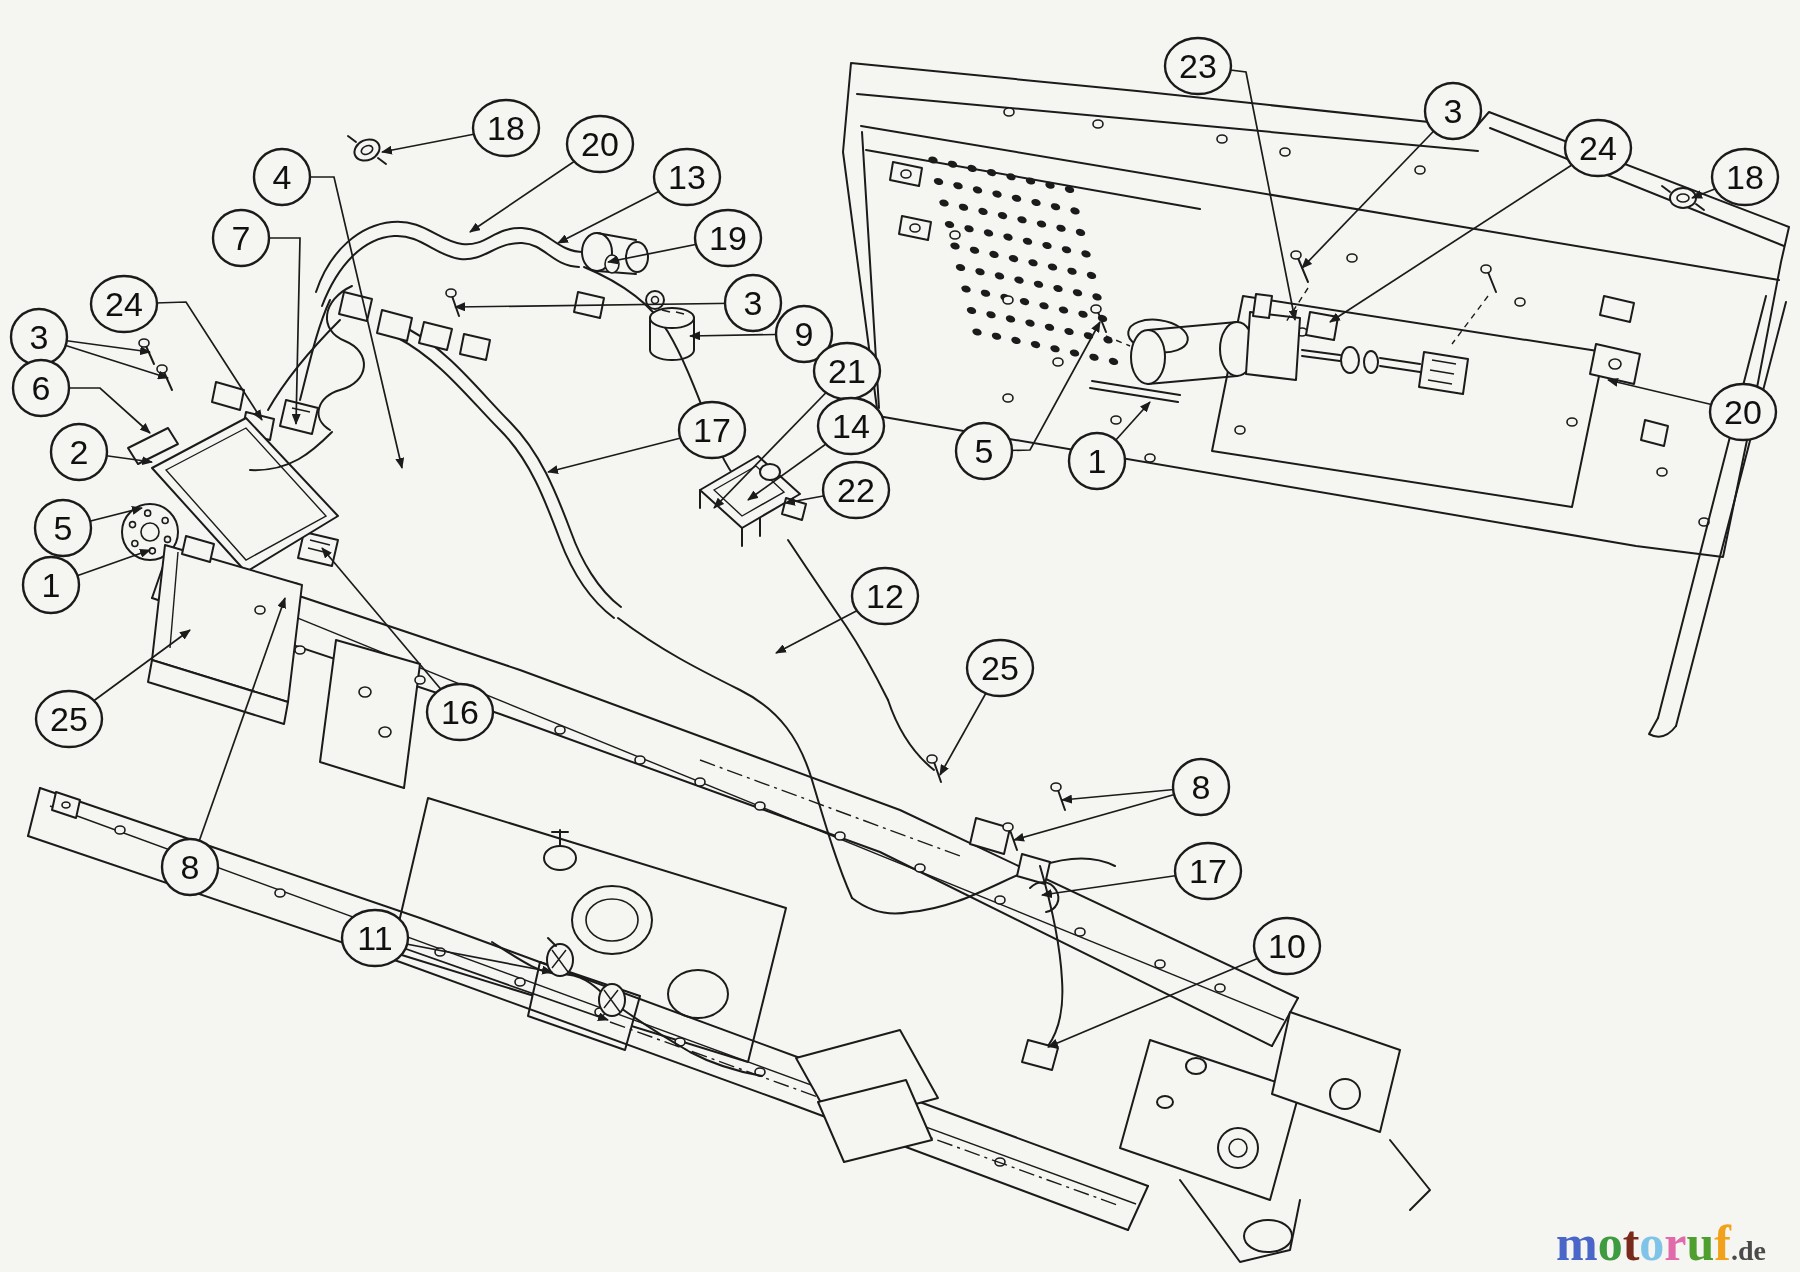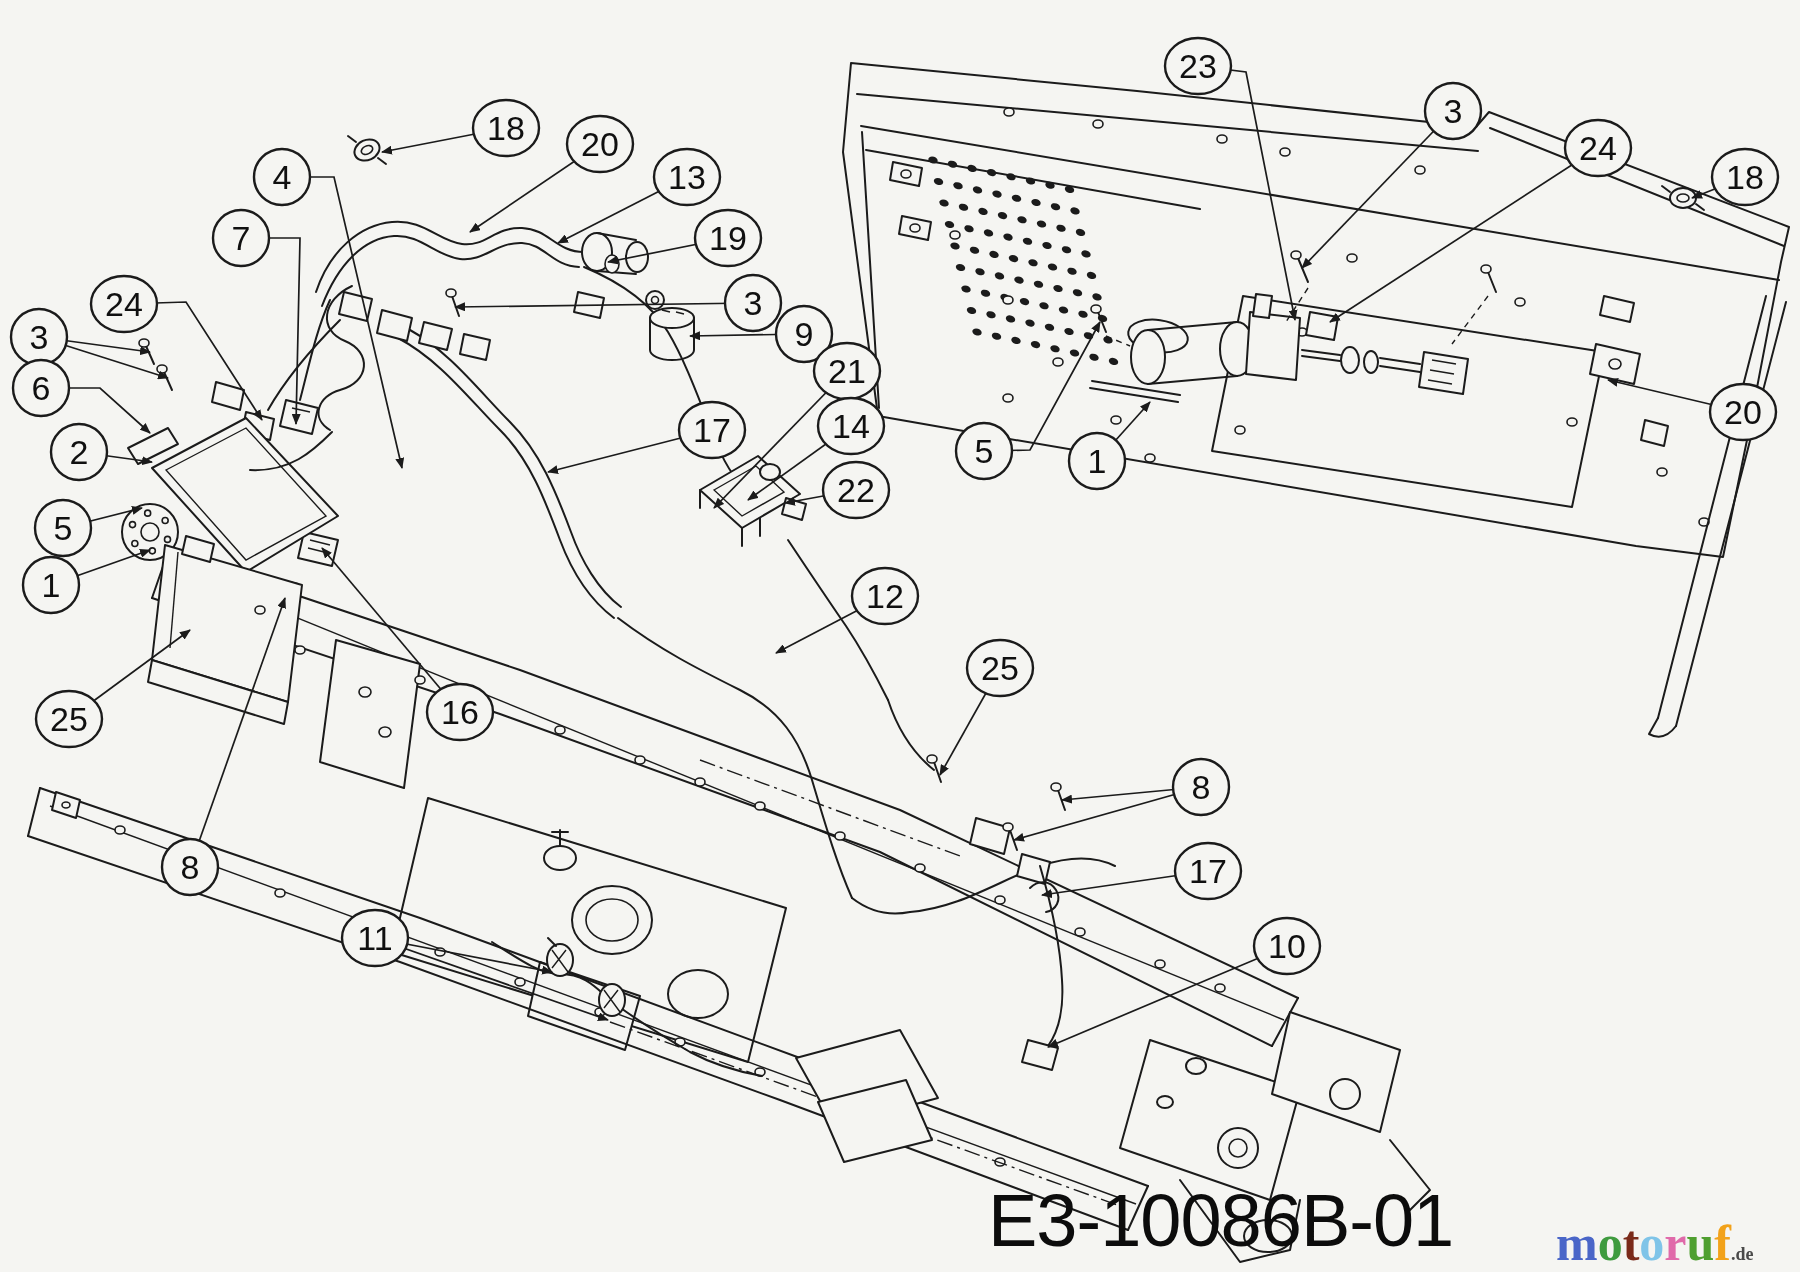--- a/index.html
+++ b/index.html
@@ -22,21 +22,21 @@
   .part-code{
     position:absolute; left:988px; top:1178px; z-index:2;
     font-size:74px; letter-spacing:-1px; color:#0c0c0c;
     font-family:"Liberation Sans",sans-serif; white-space:nowrap;
   }
   .watermark{
     position:absolute; left:1556px; top:1218px; z-index:3;
     font-family:"Liberation Serif",serif; font-weight:bold;
     font-size:50px; line-height:1; white-space:nowrap;
   }
-  .watermark .suffix{font-size:18px;font-weight:bold;}
+  .watermark .suffix{font-size:28px;font-weight:bold;}
 </style>
 </head>
 <body>
 
 <div class="stage">
 
   <svg width="1800" height="1272" viewBox="0 0 1800 1272">
     <defs>
       <marker id="arr" markerWidth="12" markerHeight="9" refX="10" refY="4.5" orient="auto" markerUnits="userSpaceOnUse">
         <path d="M0,0 L11,4.5 L0,9 Z" fill="#1b1b1b"></path>
@@ -538,16 +538,15 @@
           <text x="984" y="463" class="callout-num">5</text>
         </g>
         <g>
           <path d="M1097,461 L1150,402" class="callout-line" marker-end="url(#arr)"></path>
           <ellipse cx="1097" cy="461" rx="28" ry="28" class="callout-circle"></ellipse>
           <text x="1097" y="473" class="callout-num">1</text>
         </g>
       </g>
   </svg>
 
-  <div class="part-code">E3-10086B-01</div>
 
   <div class="watermark" id="watermark"><span style="color: rgb(74, 102, 200);">m</span><span style="color: rgb(63, 155, 63);">o</span><span style="color: rgb(122, 42, 26);">t</span><span style="color: rgb(127, 196, 232);">o</span><span style="color: rgb(224, 106, 170);">r</span><span style="color: rgb(79, 159, 48);">u</span><span style="color: rgb(242, 162, 26);">f</span><span class="suffix" style="color: rgb(74, 74, 74);">.de</span></div>
 </div>
 
 </body></html>

